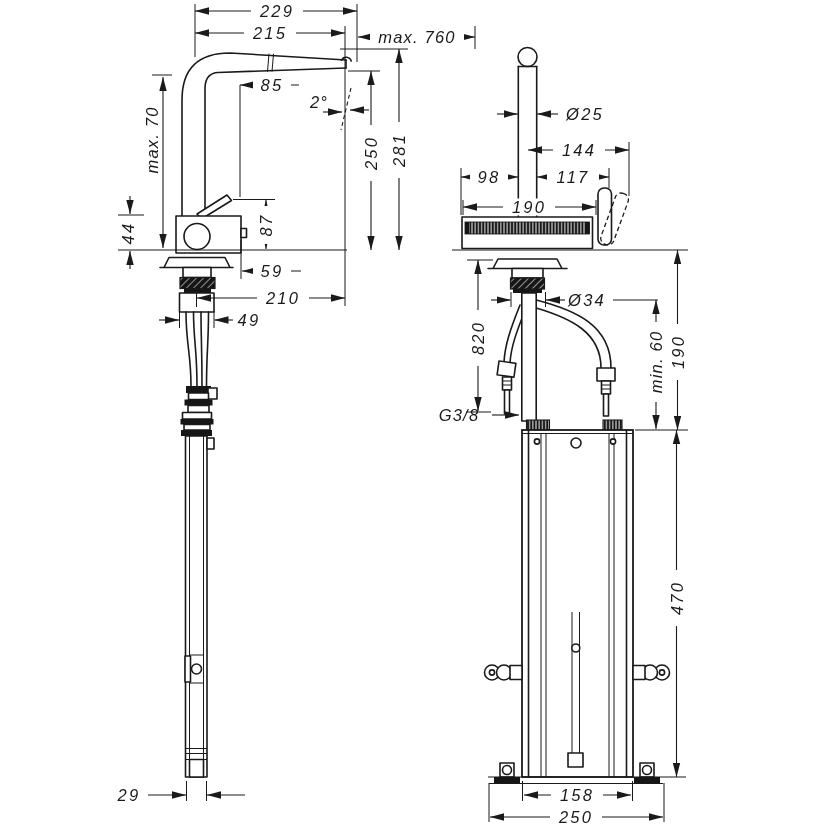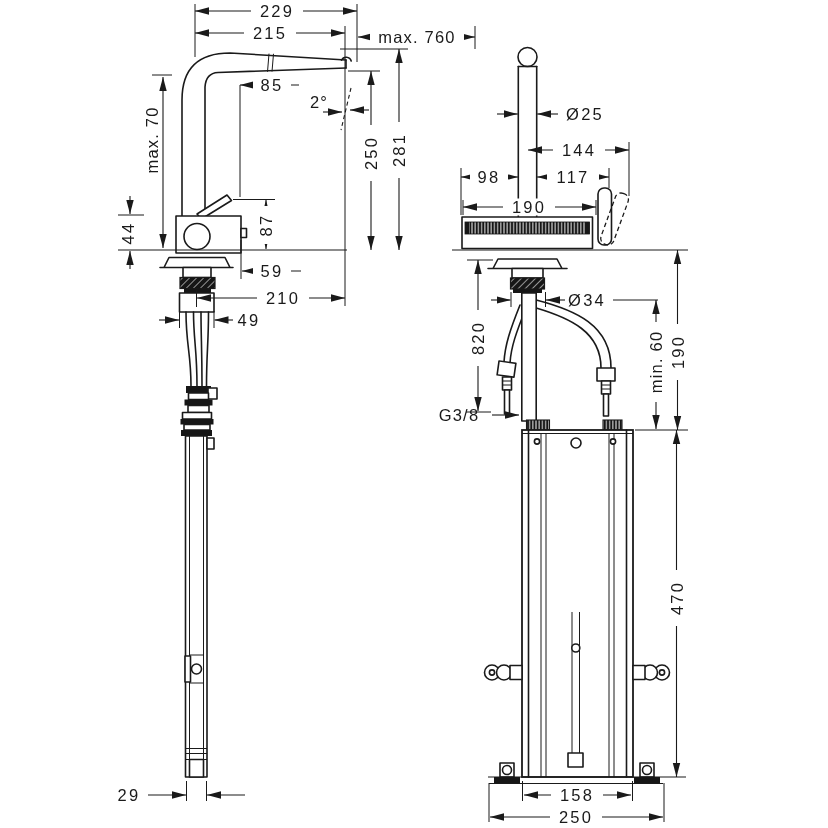--- a/index.html
+++ b/index.html
@@ -1,16 +1,16 @@
 <!DOCTYPE html>
 <html><head>
 <meta charset="utf-8">
 <style>
   html,body{margin:0;padding:0;background:#fff;}
-  #canvas{width:828px;height:828px;background:#fff;position:relative;font-family:"Liberation Sans",sans-serif;}
+  #canvas{width:828px;height:828px;background:#fff;position:relative;font-family:"Liberation Sans",sans-serif;font-style:italic;}
   svg{display:block;}
   .draw{stroke:#1a1a1a;stroke-width:1.6;fill:none;stroke-linecap:round;stroke-linejoin:round;}
   .drawf{stroke:#1a1a1a;stroke-width:1.6;fill:#ffffff;stroke-linejoin:round;}
   .dk{fill:#161616;stroke:none;}
   .thin{stroke:#1a1a1a;stroke-width:1;fill:none;}
   .dim{stroke:#1a1a1a;stroke-width:1.1;fill:none;}
   .dsh{stroke:#1a1a1a;stroke-width:1.1;fill:none;stroke-dasharray:4,3;}
   .dshh{stroke:#1a1a1a;stroke-width:1.3;fill:none;stroke-dasharray:4.5,3;}
   text.t{font-family:"Liberation Sans",sans-serif;font-size:16.5px;letter-spacing:2.2px;fill:#1a1a1a;text-anchor:middle;}
   text.ts{letter-spacing:1.2px;}

